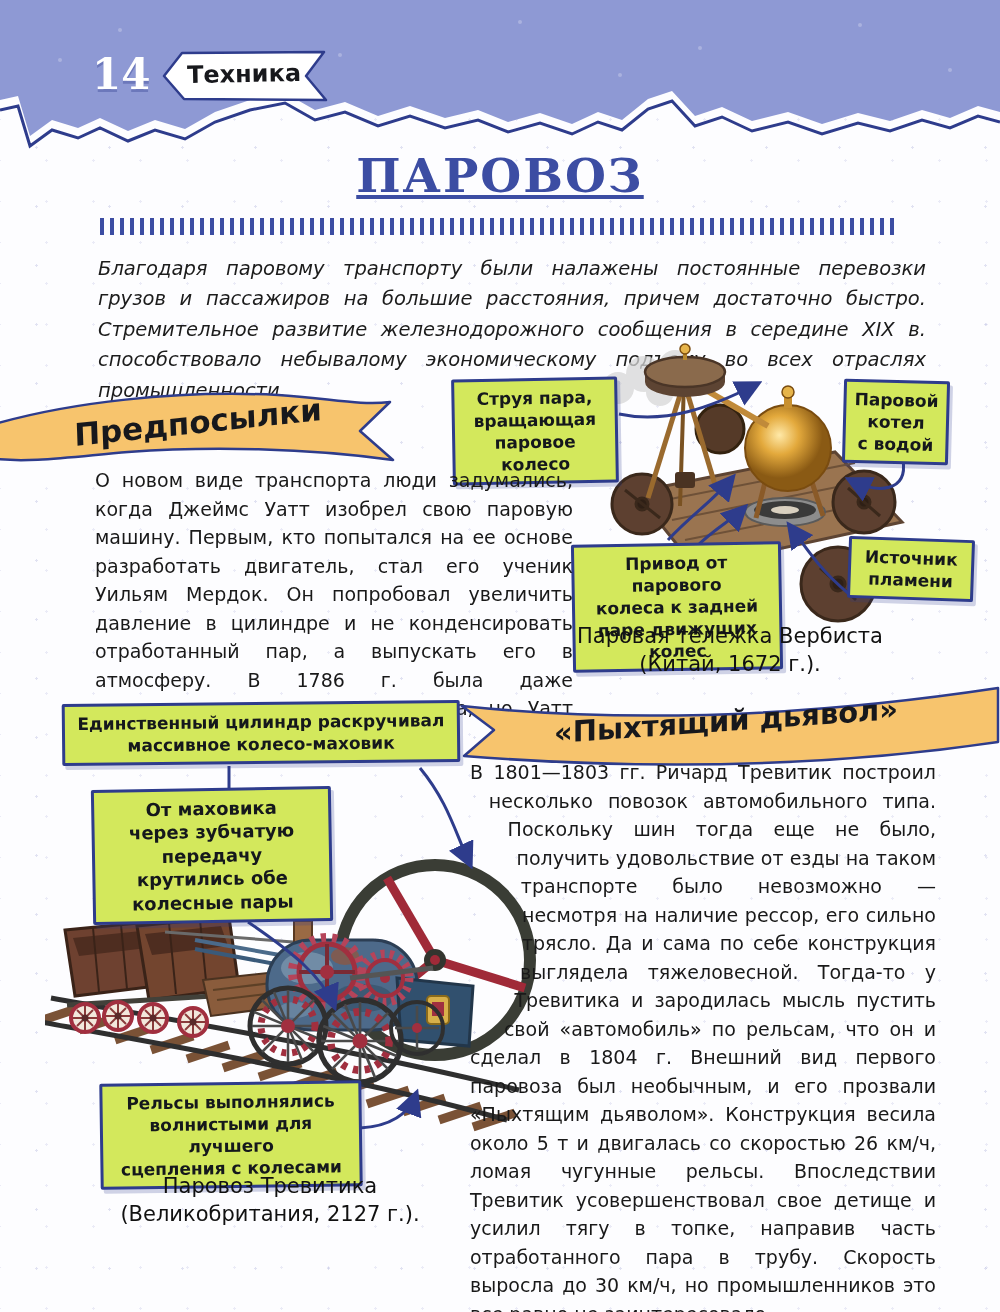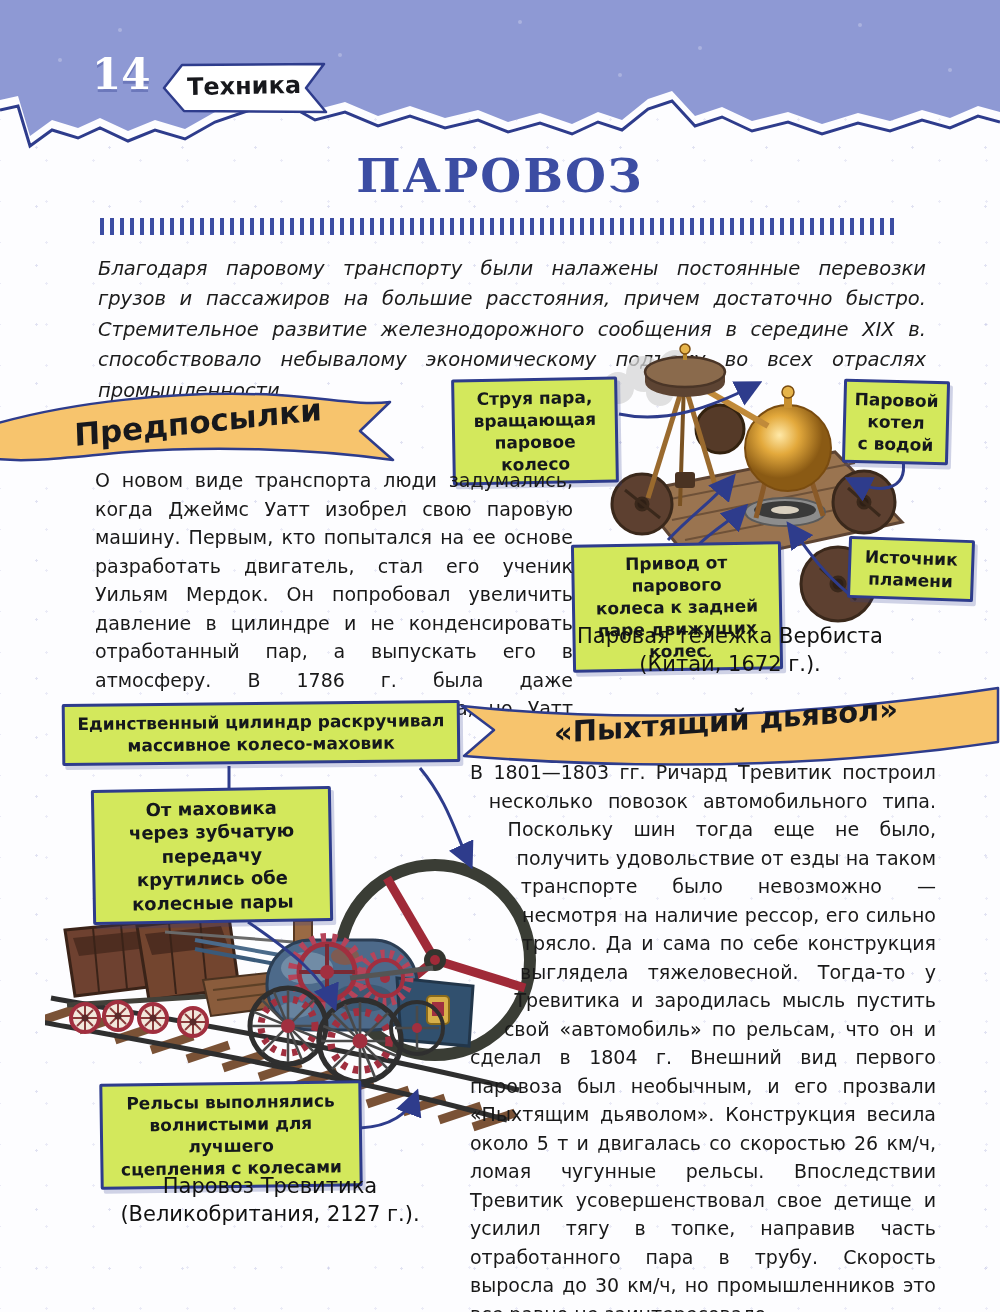--- a/index.html
+++ b/index.html
@@ -12,30 +12,30 @@
     background-size:73px 59px, 47px 41px;
     background-position:0 0, 23px 17px;
     font-family:"DejaVu Sans", sans-serif;
   }
   .abs{position:absolute;}
   .pagenum{
     left:92px;top:50px;font-family:"DejaVu Serif",serif;font-weight:bold;
     font-size:42px;color:#ffffff;text-shadow:0 3px 0 rgba(46,60,140,.35);
   }
   .banner-label{
-    left:160px;top:60px;width:168px;height:56px;
+    left:160px;top:48px;width:168px;height:56px;
   }
   .banner-label .txt{
     position:absolute;left:0;top:12px;width:168px;text-align:center;
     font-weight:700;font-size:24px;color:#17181c;transform:rotate(-1deg);
   }
   .title{
     left:0;top:148px;width:1000px;text-align:center;margin:0;
     font-family:"DejaVu Serif",serif;font-weight:bold;font-size:47px;
-    letter-spacing:2px;color:#3c4da3;
+    letter-spacing:2px;color:#3c4da3;text-decoration:underline;
   }
   .divider{
     left:100px;top:218px;width:800px;height:17px;
     background:repeating-linear-gradient(90deg,#3c4da3 0 4px,transparent 4px 10px);
   }
   .intro{
     left:98px;top:254px;width:828px;margin:0;
     font-style:italic;font-size:19.5px;line-height:1.56;
     text-align:justify;color:#1c1c1c;
   }

